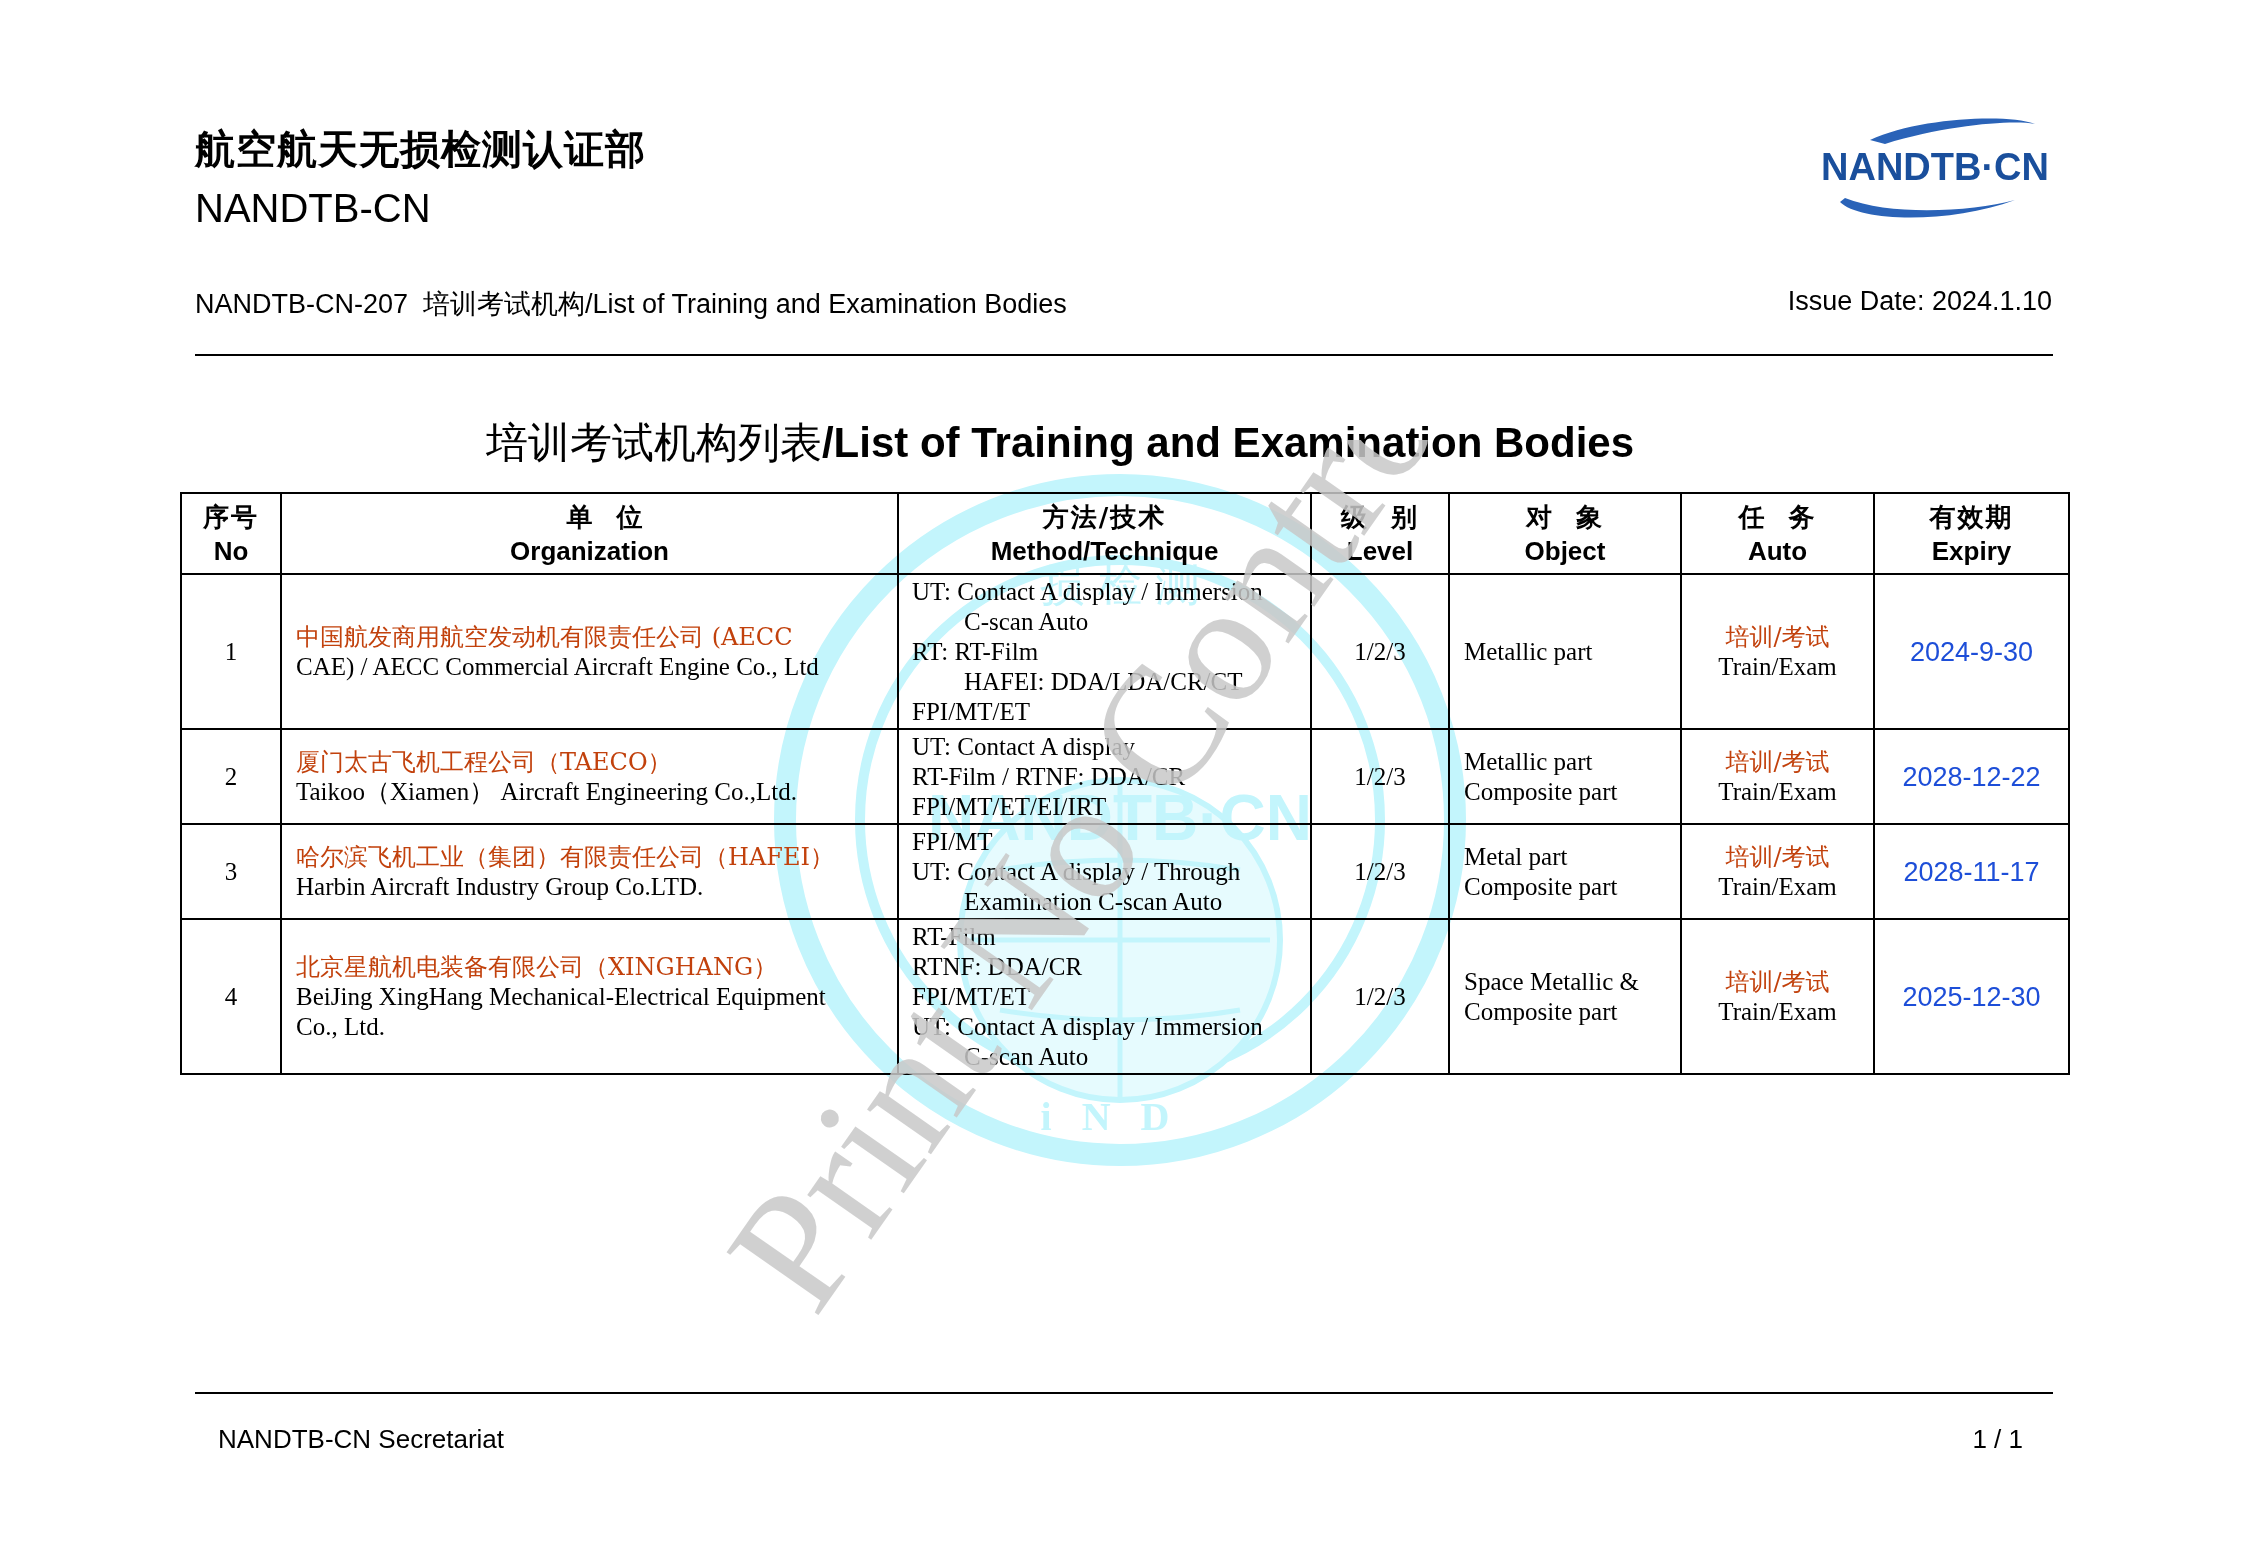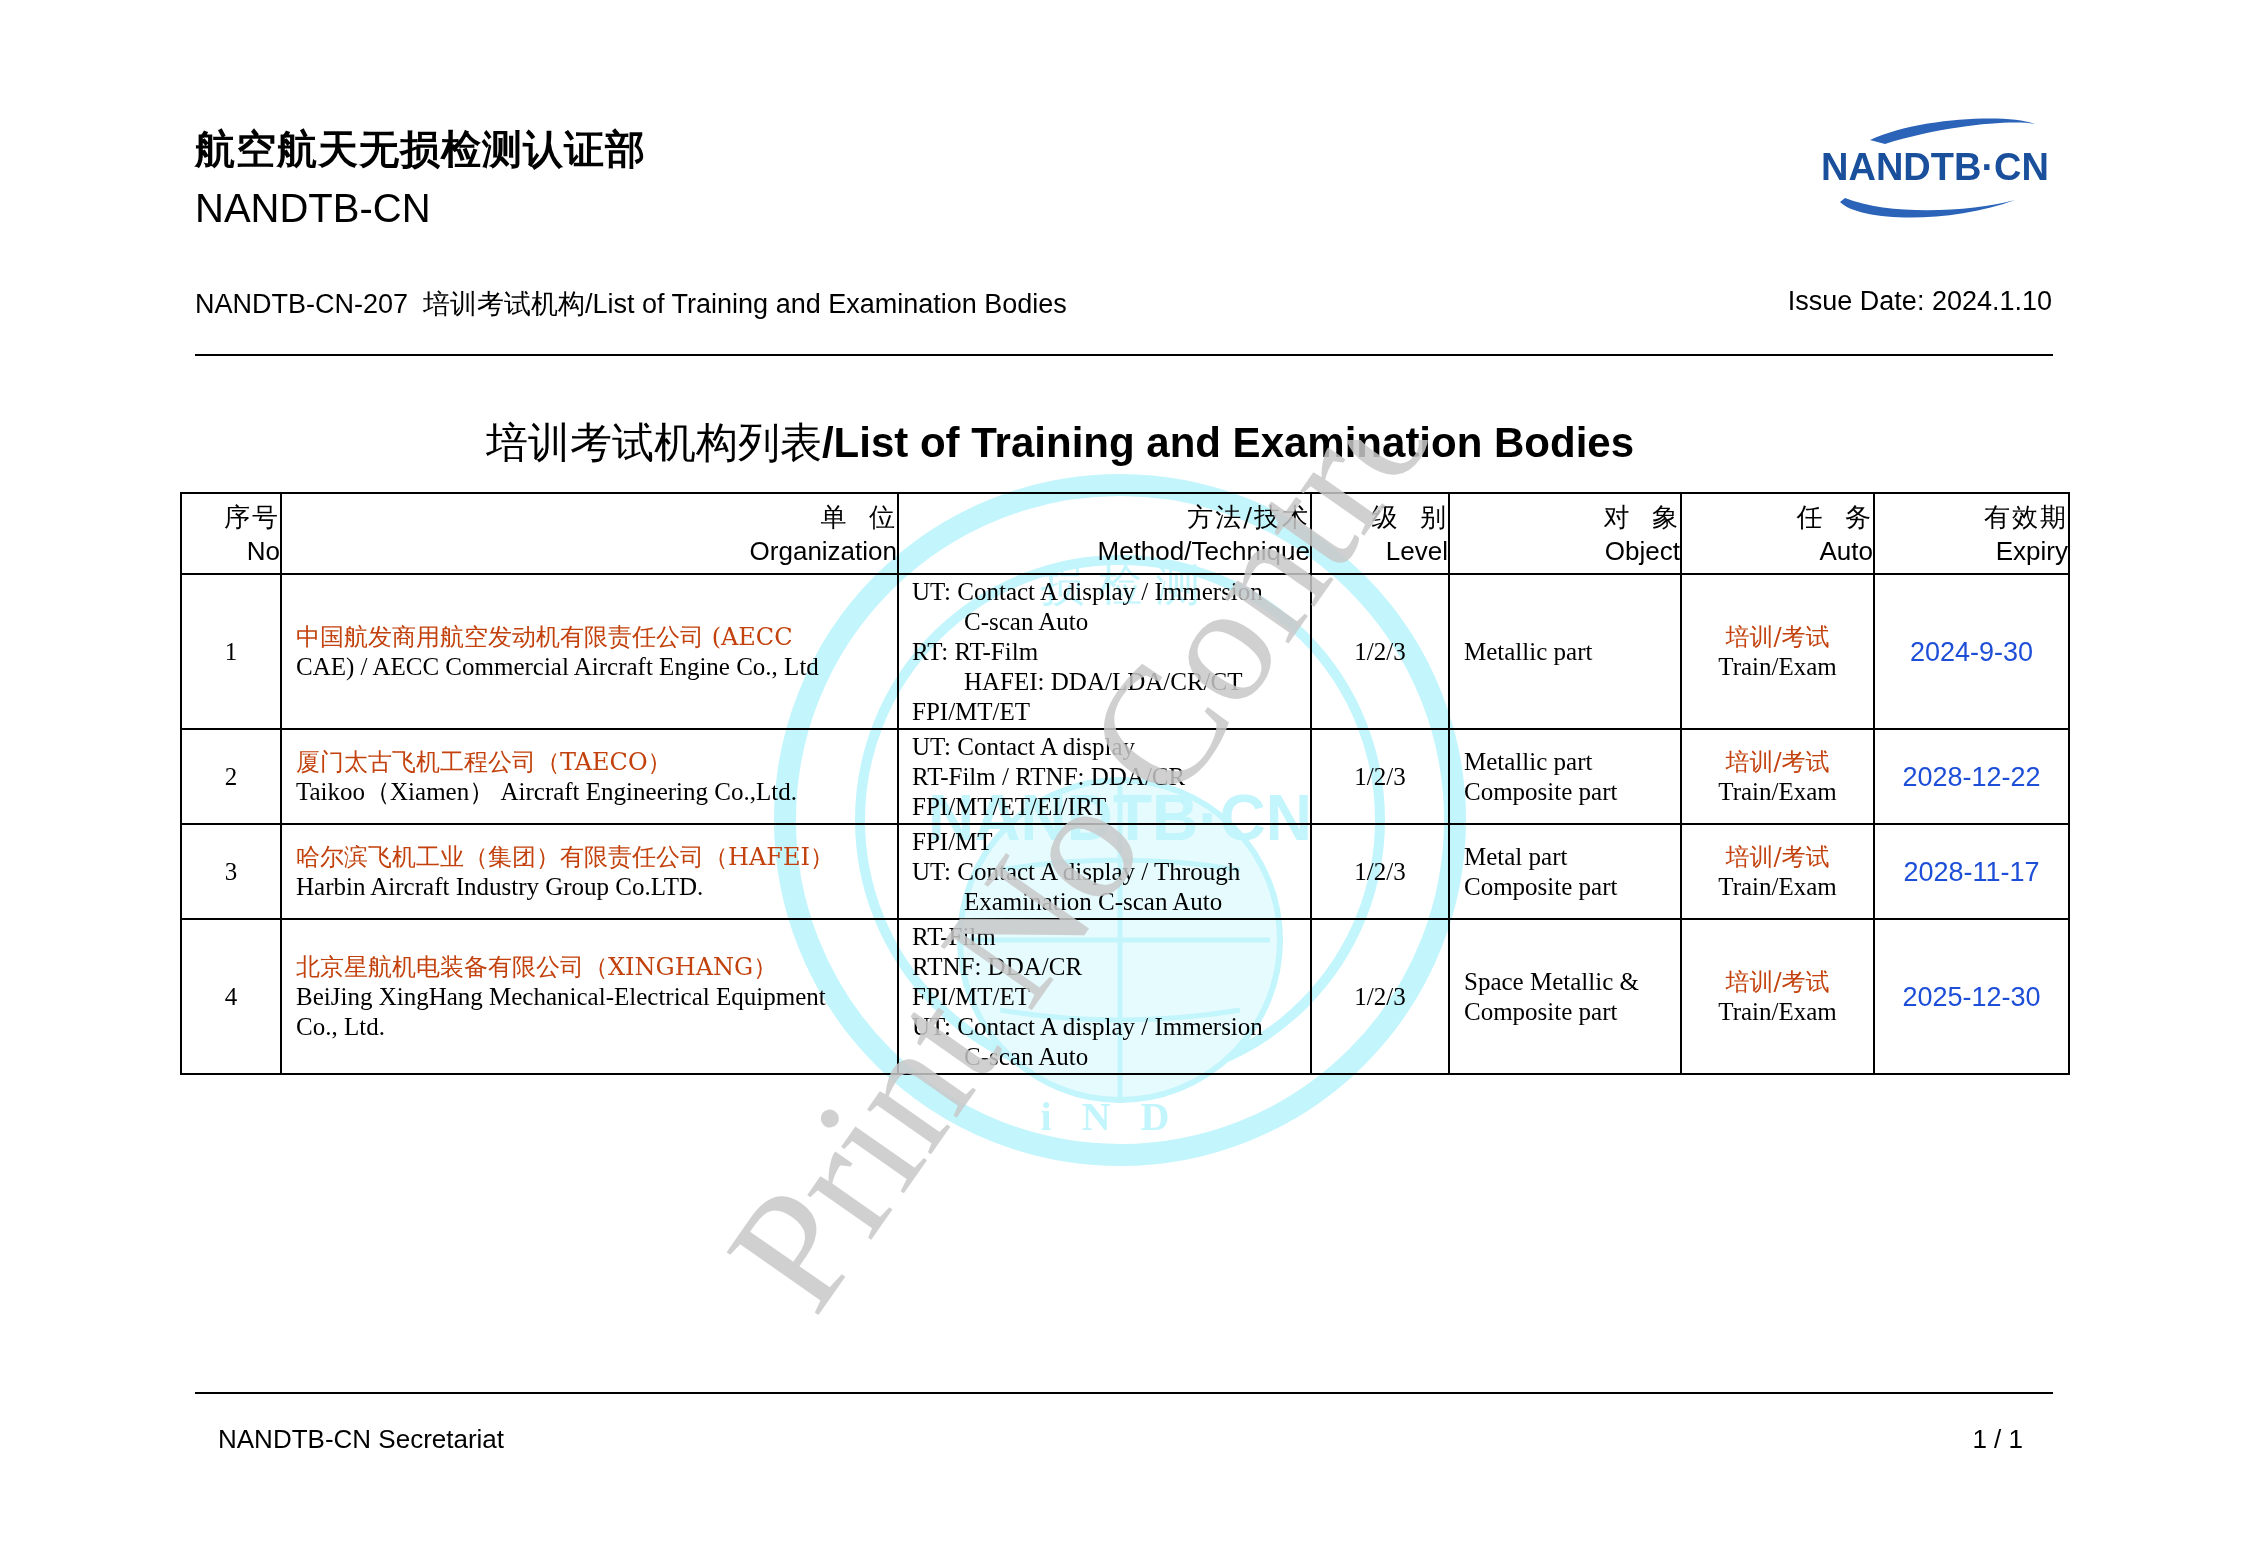--- a/index.html
+++ b/index.html
@@ -8,21 +8,21 @@
   #title-cn { left:195px; top:122px; font-size:40px; font-family:Liberation Mono, monospace; font-weight:bold; letter-spacing:1px; }
   #title-en { left:195px; top:186px; font-size:40px; }
   #logo { left:1800px; top:112px; width:270px; height:115px; }
   #doc-id { left:195px; top:286px; font-size:27px; }
   #issue-date { right:193px; top:286px; font-size:27px; }
   .hr { position:absolute; height:2px; background:#000; }
   #main-title { left:0; width:2120px; top:415px; text-align:center; font-size:42px; font-weight:bold; }
   #main-title .cn { font-weight:normal; font-family:"DejaVu Serif", serif; }
   table.list { position:absolute; left:180px; top:492px; border-collapse:collapse; table-layout:fixed; }
   table.list td, table.list th { border:2px solid #000; padding:0; vertical-align:middle; }
-  th { font-weight:normal; text-align:right; font-size:26px; line-height:34px; }
+  th { font-weight:bold; text-align:center; font-size:26px; line-height:34px; }
   th .cn { font-family:"DejaVu Serif", serif; font-size:26px; letter-spacing:2px; }
   td { font-family:"Liberation Serif", serif; font-size:25px; line-height:30px; }
   td.center { text-align:center; }
   td.pad { padding-left:14px !important; }
   td.method { padding-left:13px !important; line-height:30px; }
   td.method .ind { padding-left:52px; display:block; }
   td.expiry { text-align:center; font-family:"Liberation Sans", sans-serif; font-size:27px; color:#1d4ed8; }
   .cnline { font-family:"DejaVu Serif", serif; font-size:24px; color:#c2410c; }
   #watermark-seal { left:770px; top:470px; width:700px; height:700px; }
   #watermark-text { left:640px; top:440px; width:1000px; height:900px; }

